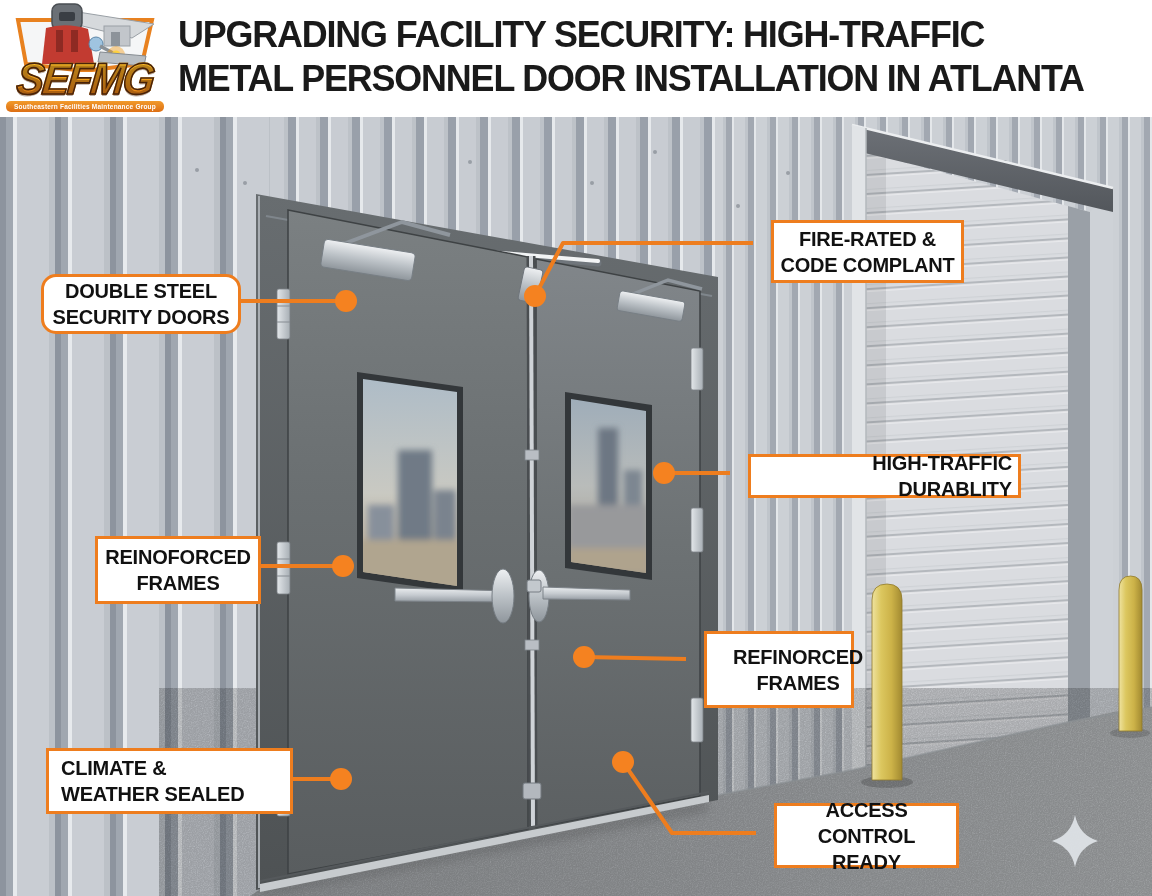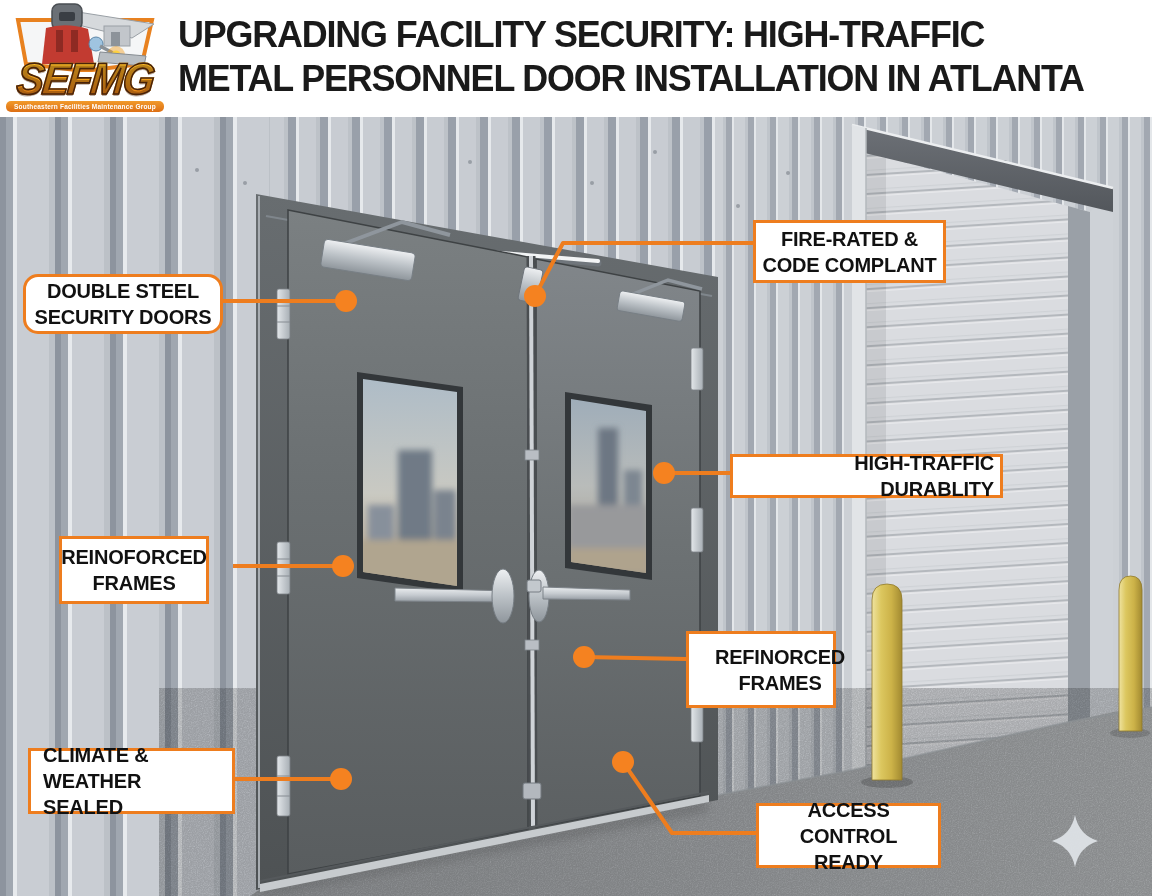--- a/index.html
+++ b/index.html
@@ -35,21 +35,21 @@
   .tagline{position:absolute;left:2px;top:99px;width:158px;height:11px;border-radius:5px;
            background:linear-gradient(180deg,#f19a2b,#dd6f14);color:#fff;
            font-size:6.5px;font-weight:700;line-height:11px;text-align:center;
            letter-spacing:.2px;overflow:hidden;}
 
   
   .callout{position:absolute;z-index:6;box-sizing:border-box;
            background:var(--label-bg);border:3px solid var(--accent-orange);
            color:var(--label-text);font-weight:700;font-size:20px;line-height:1.3;
            letter-spacing:-.2px;white-space:pre-line;display:flex;align-items:center;
-           justify-content:center;text-align:center;padding:2px 6px;}
+           justify-content:center;text-align:center;padding:2px 6px;margin-left:18px;}
   .callout.left-align{justify-content:flex-start;text-align:left;padding-left:12px;}
 </style>
 </head>
 <body>
 
 <div class="stage">
 
   <svg class="scene-svg" viewBox="0 0 1152 896">
     <defs>
       <pattern id="ribsL" width="55" height="10" patternUnits="userSpaceOnUse">
@@ -329,21 +329,21 @@
       <circle cx="341" cy="779" r="11"></circle>
       <circle cx="623" cy="762" r="11"></circle>
     </g>
   </svg>
 
   <div class="callout" style="left:23px;top:274px;width:200px;height:60px;border-radius:15px;">DOUBLE STEEL
 SECURITY DOORS</div>
   <div class="callout" style="left:753px;top:220px;width:193px;height:63px;">FIRE-RATED &amp;
 CODE COMPLANT</div>
   <div class="callout" style="left:730px;top:454px;width:273px;height:44px;text-align:right;">HIGH-TRAFFIC DURABLITY</div>
-  <div class="callout" style="left:59px;top:536px;width:150px;height:68px;text-align:center;">REINOFORCED
+  <div class="callout" style="left:77px;top:536px;width:166px;height:68px;text-align:center;">REINOFORCED
 FRAMES</div>
   <div class="callout" style="left:686px;top:631px;width:150px;height:77px;padding-left:44px;">REFINORCED
 FRAMES</div>
-  <div class="callout left-align" style="left:28px;top:748px;width:207px;height:66px;">CLIMATE &amp;
+  <div class="callout left-align" style="left:28px;top:748px;width:247px;height:66px;">CLIMATE &amp;
 WEATHER SEALED</div>
   <div class="callout" style="left:756px;top:803px;width:185px;height:65px;">ACCESS CONTROL
 READY</div>
 </div>
 
 </body></html>

